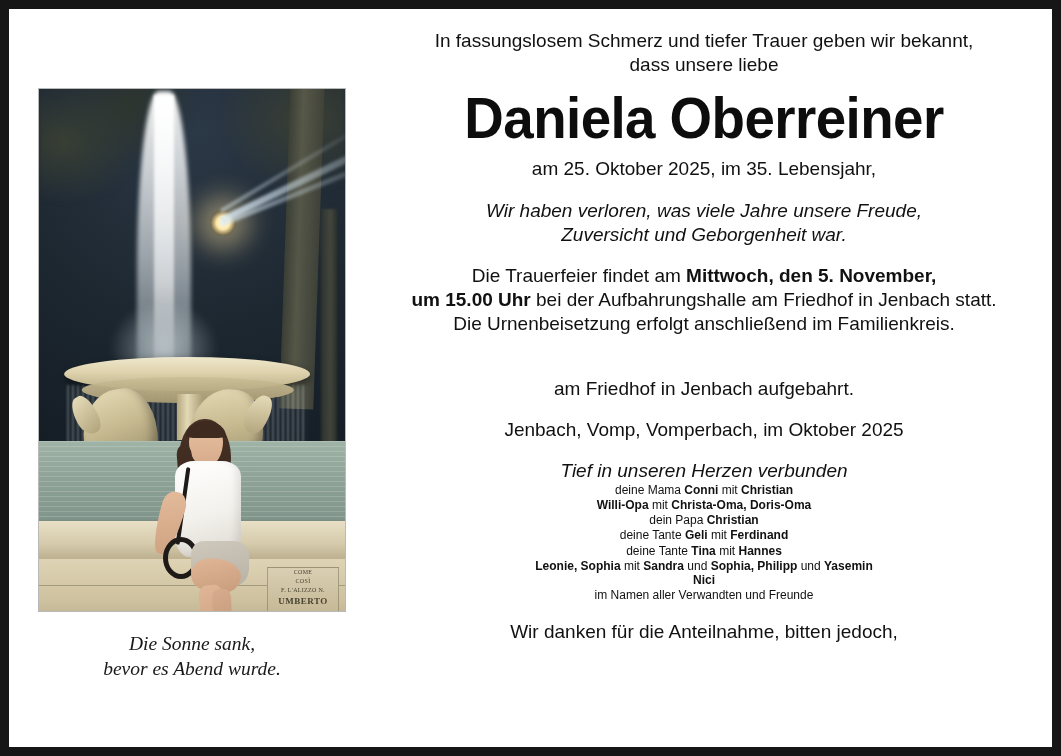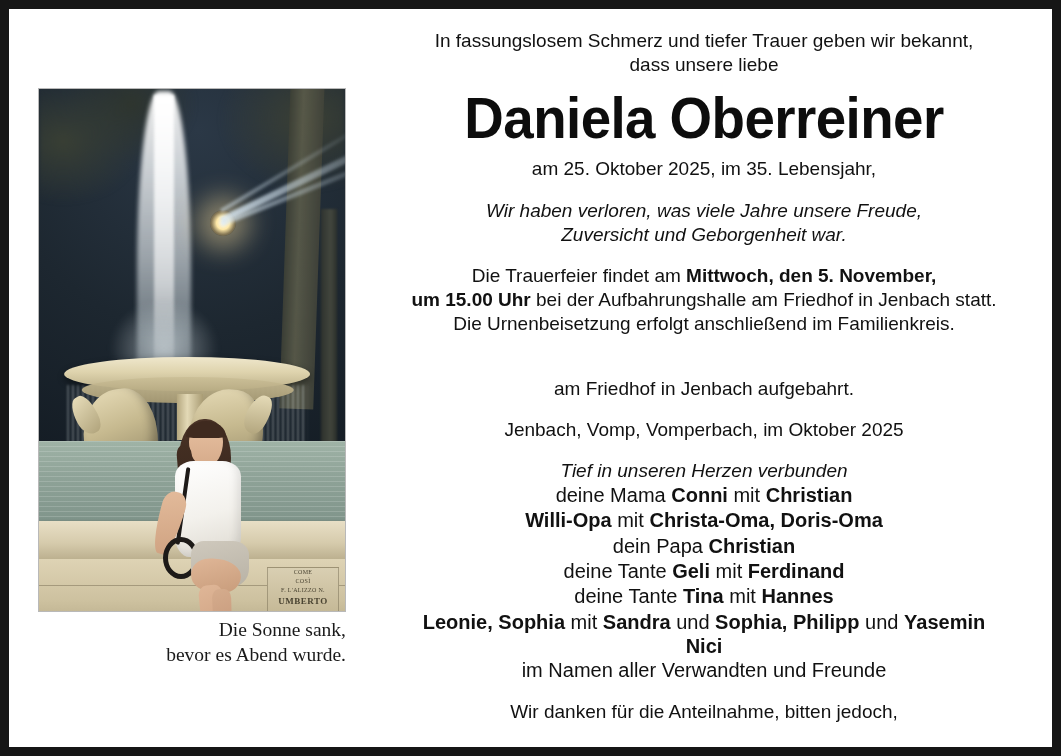--- a/index.html
+++ b/index.html
@@ -42,23 +42,24 @@
     position: relative;
     width: 308px;
     height: 524px;
     box-sizing: border-box;
     border: 1px solid #b9b9b9;
     background: #1e2832;
     overflow: hidden;
   }
 
   .photo-caption {
-    margin-top: 6px;
-    text-align: right;
+    margin-top: 20px;
+    text-align: center;
     font-family: "Liberation Serif", serif;
+    font-style: italic;
     font-size: 19.5px;
     line-height: 1.28;
     color: #1a1a1a;
   }
 
   
   .scene { position: absolute; inset: 0; }
 
   .sky {
     position: absolute; inset: 0;
@@ -367,21 +368,21 @@
     line-height: 1.06;
     margin: 11px 0 9px 0;
     color: #0d0d0d;
     transform: scaleX(0.96);
   }
 
   .italic { font-style: italic; }
   .bold { font-weight: bold; }
 
   .family {
-    font-size: 20px;
+    font-size: 12px;
     line-height: 1.27;
   }
   .family .tight { line-height: 1.12; }
 </style>
 </head>
 <body>
 
 <div class="notice">
   <div class="inner">
 

